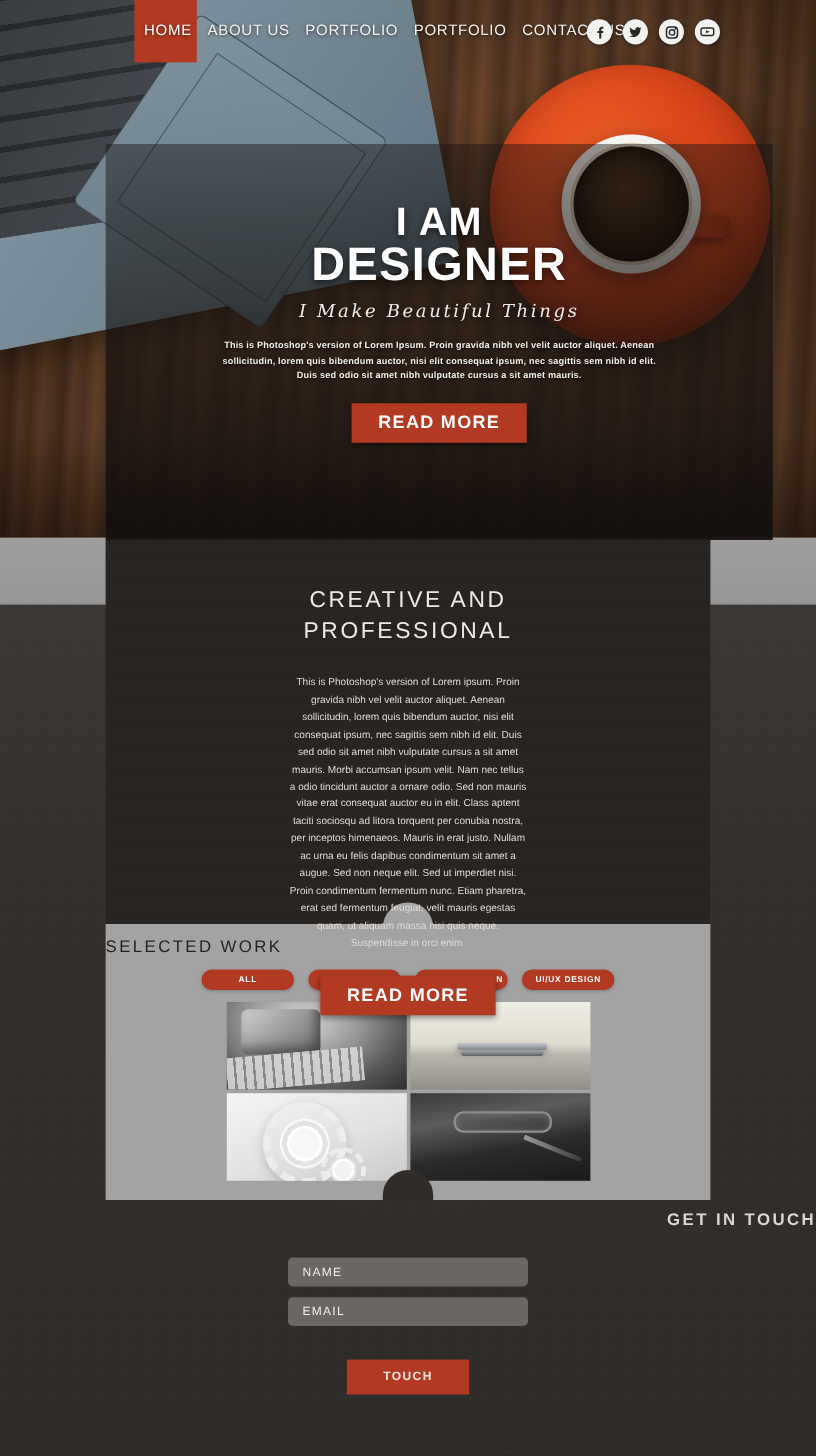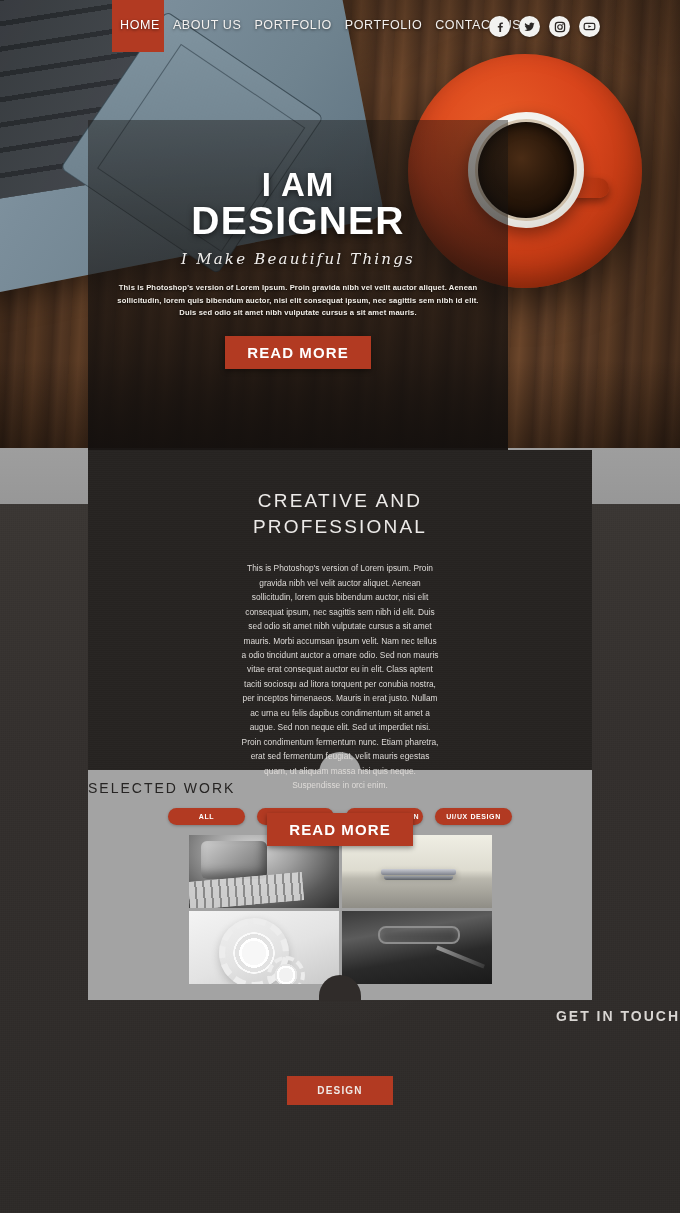--- a/index.html
+++ b/index.html
@@ -137,21 +137,21 @@
     cursor:pointer;
     box-shadow: 0 1px 3px rgba(0,0,0,.45);
   }
   .soc svg { display:block; }
 
   
   .col {
     position:absolute; left:88px; top:120px; width:504px;
   }
   .hero {
-    position:relative; width:420px; height:330px;
+    position:relative; width:556px; height:330px;
     background: rgba(24,20,18,.38);
     overflow:hidden;
   }
   .hero::before{
     content:""; position:absolute; inset:0;
     background: linear-gradient(180deg, rgba(20,16,14,.10) 0%, rgba(20,16,14,.55) 62%, rgba(20,16,14,.93) 100%);
   }
   .hero-inner { position:relative; z-index:3; padding-top:48px; text-align:center; }
   .h1 {
     color:#ffffff; font-size:33px; line-height:1.0; font-weight:bold;
@@ -414,19 +414,23 @@
       <div class="thumb t2"></div>
       <div class="thumb t3"></div>
       <div class="thumb t4"></div>
     </div>
     <div class="notch-bottom"></div>
   </section>
 
   <section class="contact">
     <h4 class="h4">GET IN TOUCH</h4>
     <div class="form">
+      <div class="col-left">
+        <input class="fld" type="text" placeholder="NAME" style="">
+        <input class="fld" type="text" placeholder="EMAIL" style="">
+      </div>
     </div>
     <div class="submit-wrap">
-      <button class="submit">DESIGN</button>
+      <button class="submit">TOUCH</button>
     </div>
   </section>
 
 </div>
 
 </body></html>

